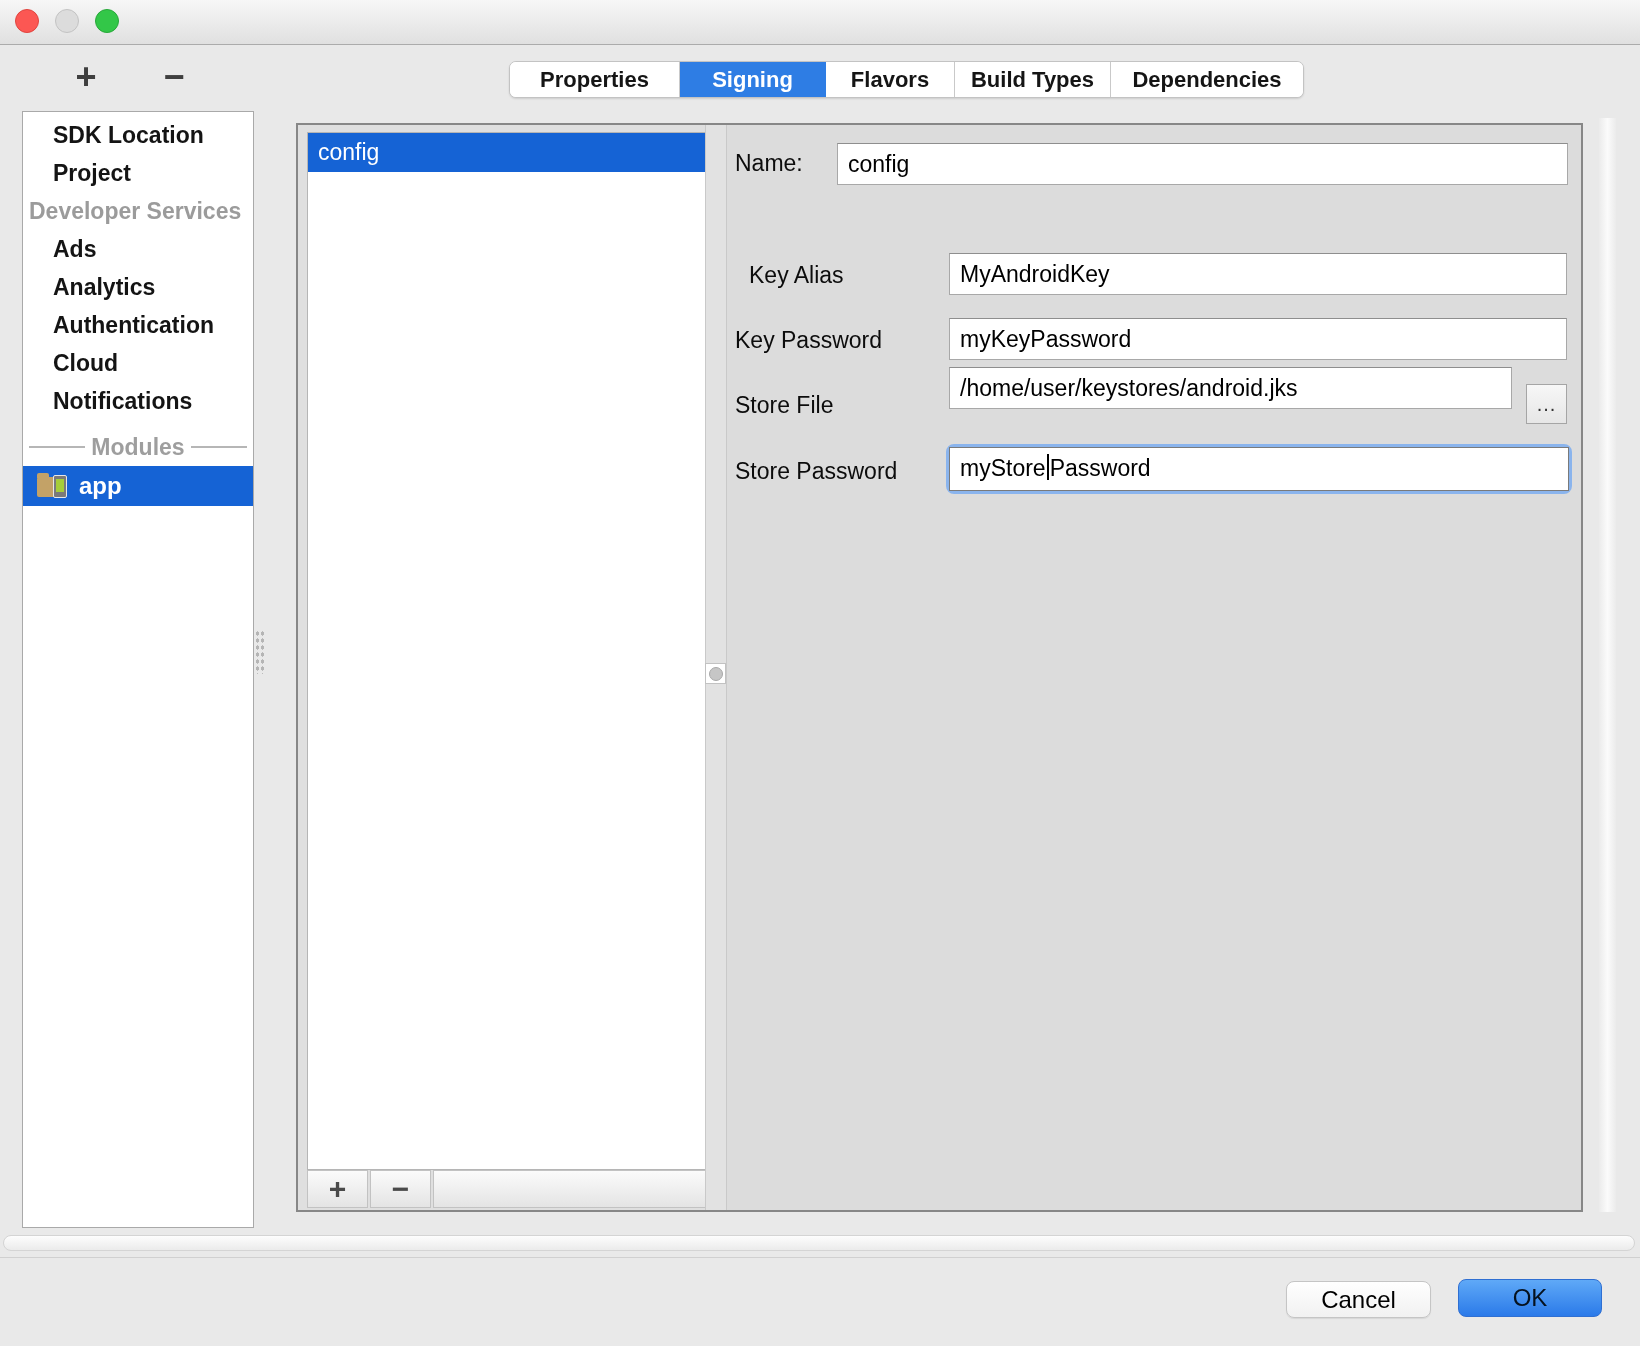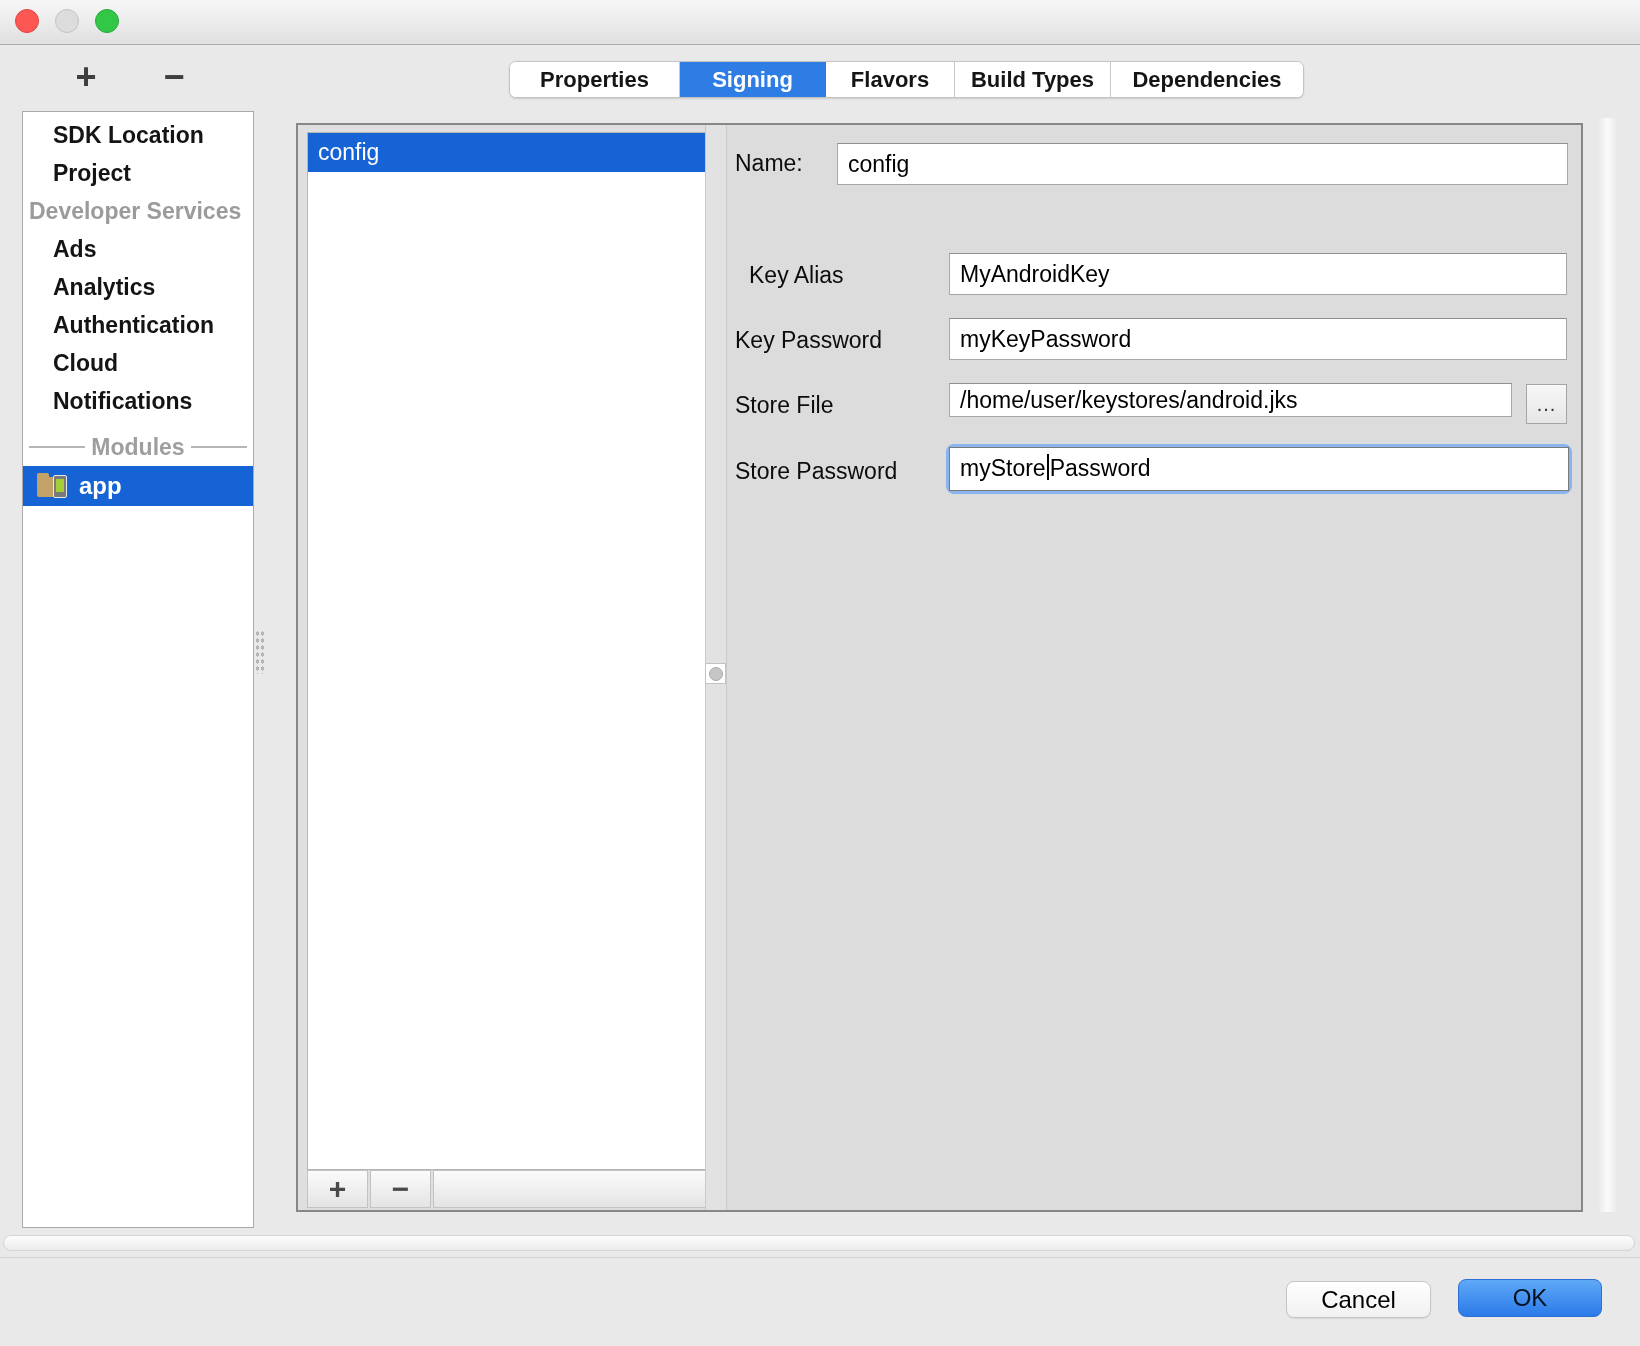--- a/index.html
+++ b/index.html
@@ -183,21 +183,21 @@
     <div class="flabel" style="left:8px;top:25px;">Name:</div>
     <input class="field" style="left: 110px; top: 18px; width: 731px; height: 42px;" value="config">
 
     <div class="flabel" style="left:22px;top:137px;">Key Alias</div>
     <input class="field" style="left: 222px; top: 128px; width: 618px; height: 42px;" value="MyAndroidKey">
 
     <div class="flabel" style="left:8px;top:202px;">Key Password</div>
     <input class="field" style="left: 222px; top: 193px; width: 618px; height: 42px;" value="myKeyPassword">
 
     <div class="flabel" style="left:8px;top:267px;">Store File</div>
-    <input class="field" style="left: 222px; top: 258px; width: 563px; height: 34px;" value="/home/user/keystores/android.jks">
+    <input class="field" style="left: 222px; top: 242px; width: 563px; height: 42px;" value="/home/user/keystores/android.jks">
     <div class="browse-btn" style="left:799px;top:259px;">
       <span>...</span>
     </div>
 
     <div class="flabel" style="left:8px;top:333px;">Store Password</div>
     <div class="focus-wrap" style="left:219px;top:319px;width:626px;height:50px;">
       <div class="focus-inner"><span>myStore</span><span class="caret"></span><span>Password</span></div>
     </div>
 
   </div>

